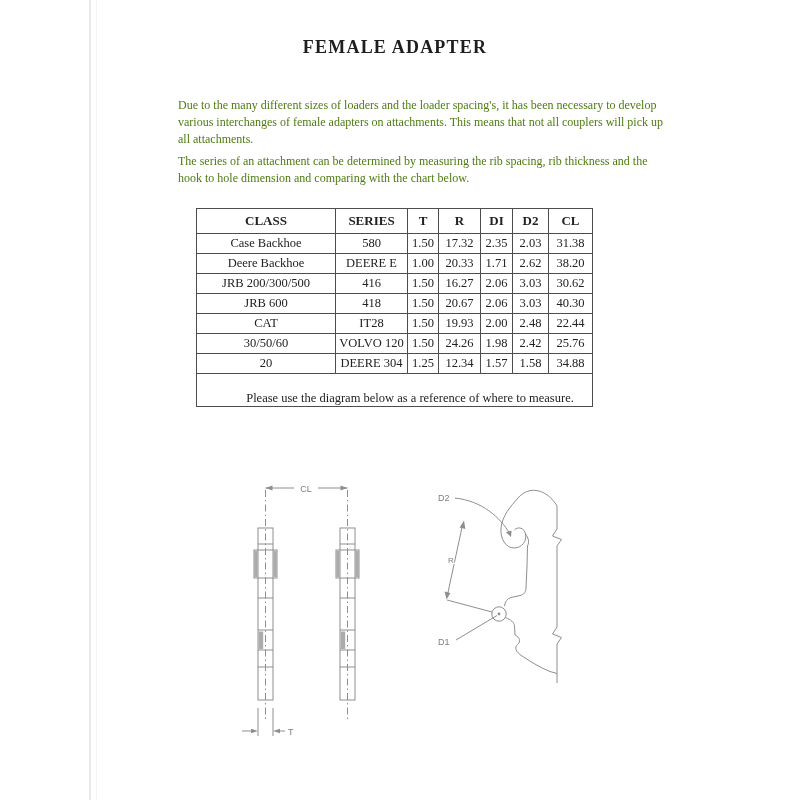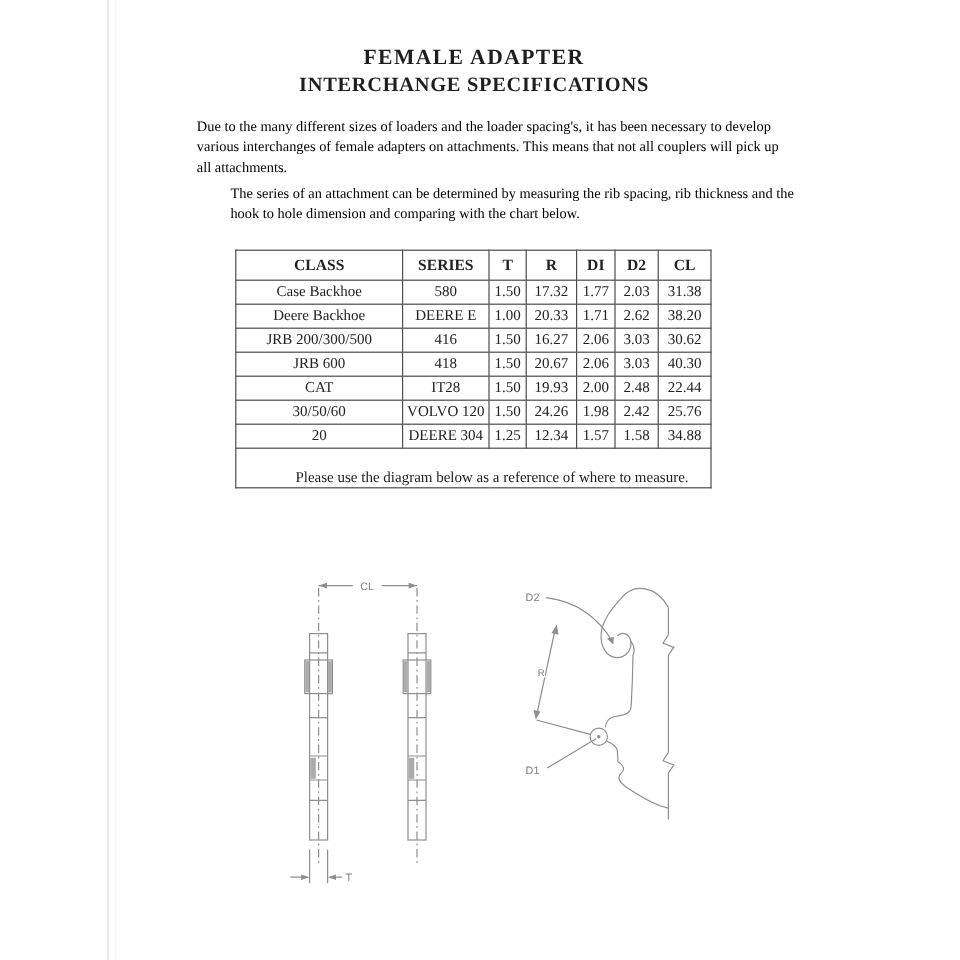--- a/index.html
+++ b/index.html
@@ -9,23 +9,23 @@
     font-family:"Liberation Serif", serif; color:#222;
   }
   .page-edge { position:absolute; top:0; height:800px; }
   .page-edge-1 { left:89px; width:2px; background:#e9e9ec; }
   .page-edge-2 { left:96px; width:1px; background:#f4f4f6; }
 
   .title-block { position:absolute; left:90px; top:36px; width:610px; text-align:center; color:#1e1e1e; }
   .title-line-1 { font-size:18px; font-weight:bold; letter-spacing:1.2px; line-height:23px; }
   .title-line-2 { font-size:17px; font-weight:bold; letter-spacing:0.6px; line-height:23px; }
 
-  .intro { position:absolute; left:164px; top:97px; width:520px; font-size:12px; color:#000000; }
+  .intro { position:absolute; left:178px; top:97px; width:520px; font-size:12px; color:#4d7c0f; }
   .para > div { line-height:17px; white-space:nowrap; }
-  .para2 { margin-top:5px;margin-left:28px; }
+  .para2 { margin-top:5px; }
 
   table.spec-table {
     position:absolute; left:196px; top:208px; width:396px;
     border-collapse:collapse; border:1.5px solid #4d4d4d; table-layout:fixed;
   }
   table.spec-table th, table.spec-table td {
     border:1px solid #4d4d4d; text-align:center; vertical-align:middle;
     font-family:"Liberation Serif", serif; color:#222; overflow:hidden;
   }
   table.spec-table th { height:25px; font-size:13px; font-weight:bold; }
@@ -48,21 +48,20 @@
 </head>
 <body>
 
 <div class="canvas">
 
   <div class="page-edge page-edge-1"></div>
   <div class="page-edge page-edge-2"></div>
 
   <div class="title-block">
     <div class="title-line-1">FEMALE ADAPTER</div>
-    <div class="title-line-2">INTERCHANGE SPECIFICATIONS</div>
   </div>
 
   <div class="intro">
     <div class="para">
         <div>Due to the many different sizes of loaders and the loader spacing's, it has been necessary to develop</div>
         <div>various interchanges of female adapters on attachments. This means that not all couplers will pick up</div>
         <div>all attachments.</div>
       </div>
     <div class="para para2">
         <div>The series of an attachment can be determined by measuring the rib spacing, rib thickness and the</div>
@@ -90,21 +89,21 @@
           <th>D2</th>
           <th>CL</th>
         </tr>
     </thead>
     <tbody>
         <tr>
           <td>Case Backhoe</td>
           <td>580</td>
           <td>1.50</td>
           <td>17.32</td>
-          <td>1.77</td>
+          <td>2.35</td>
           <td>2.03</td>
           <td>31.38</td>
         </tr>
         <tr>
           <td>Deere Backhoe</td>
           <td>DEERE E</td>
           <td>1.00</td>
           <td>20.33</td>
           <td>1.71</td>
           <td>2.62</td>

